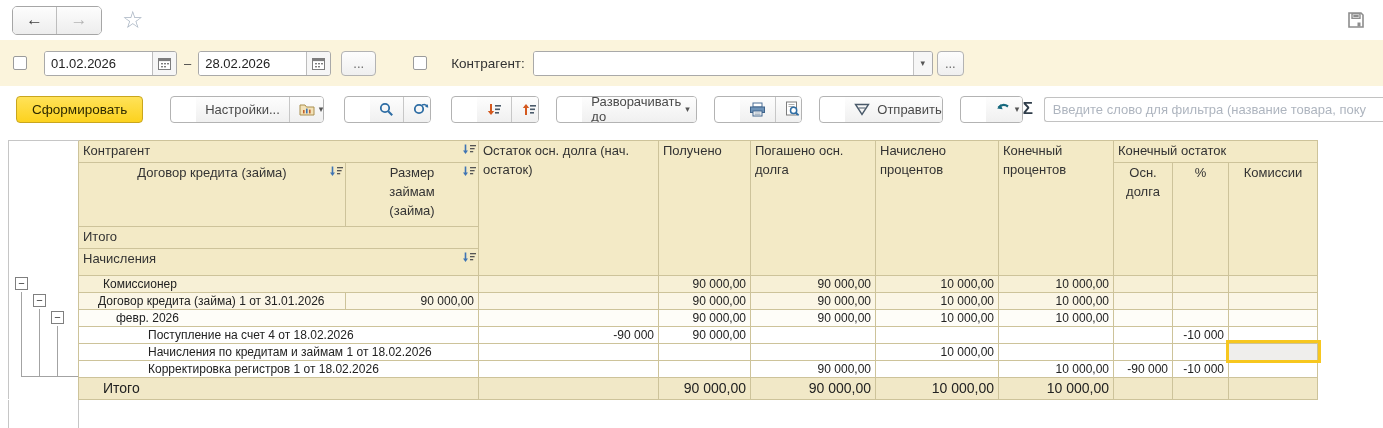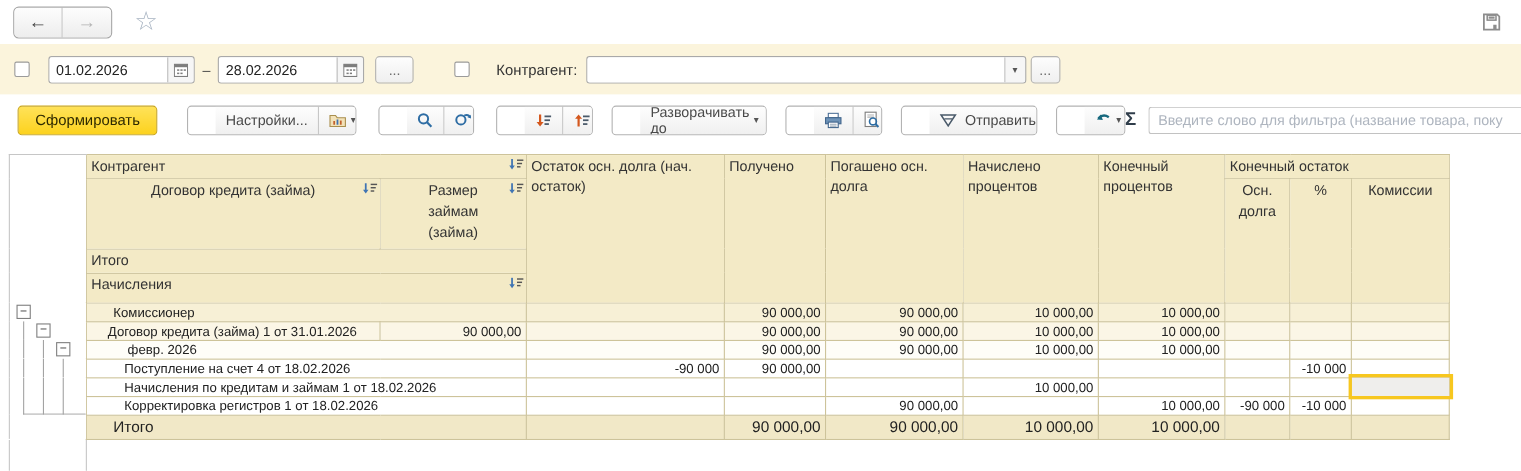--- a/index.html
+++ b/index.html
@@ -54,21 +54,21 @@
   .dr td { height:17px; font-size:12px; color:#222; padding:0 4px; vertical-align:middle; }
   .dr .stub { padding:0; }
   .num { text-align:right; }
   .neg { color:#cf0000;margin-left:26px; }
   .lvl1 td { background:#f7f0d6; }
   .lvl2 td { background:#fbf6e6; }
   .lvl3 td { background:#fefdf8; }
   .lvl1 td.stub, .lvl2 td.stub, .lvl3 td.stub, .dr td.stub { background:#fff; }
   .total td { background:#f1e8c7; height:22px; font-size:14px; color:#222; }
   .total td.stub { background:#fff; }
-  .lbl.i1 { padding-left:24px; } .lbl.i2 { padding-left:19px; } .lbl.i3 { padding-left:37px; } .lbl.i4 { padding-left:34px;margin-top:40px; }
+  .lbl.i1 { padding-left:24px; } .lbl.i2 { padding-left:19px; } .lbl.i3 { padding-left:37px; } .lbl.i4 { padding-left:69px;margin-top:40px; }
   .sorticon { position:absolute; right:2px; top:3px; }
   .selcell { background:#efeeec !important; outline:3px solid #f7c71f; outline-offset:0; position:relative; z-index:3; }
   .minusbox { position:absolute; top:2px; width:13px; height:13px; border:1px solid #7f7f7f; background:#fff; color:#333; font-size:11px; line-height:10px; text-align:center; cursor:pointer; }
   .vl { position:absolute; top:0; bottom:0; width:1px; background:#a3a3a3; }
   .hl { position:absolute; left:12px; right:0; bottom:0; height:1px; background:#a3a3a3; }
   .mb1 { left:6px; } .mb2 { left:24px; } .mb3 { left:42px; }
   .vl1 { left:12px; } .vl2 { left:30px; } .vl3 { left:48px; }
   .belowlines { margin-left:8px; width:71px; height:30px; border-left:1px solid #c6c6c6; border-right:1px solid #c6c6c6; }
   .icon { display:inline-block; line-height:0; }
 </style>

